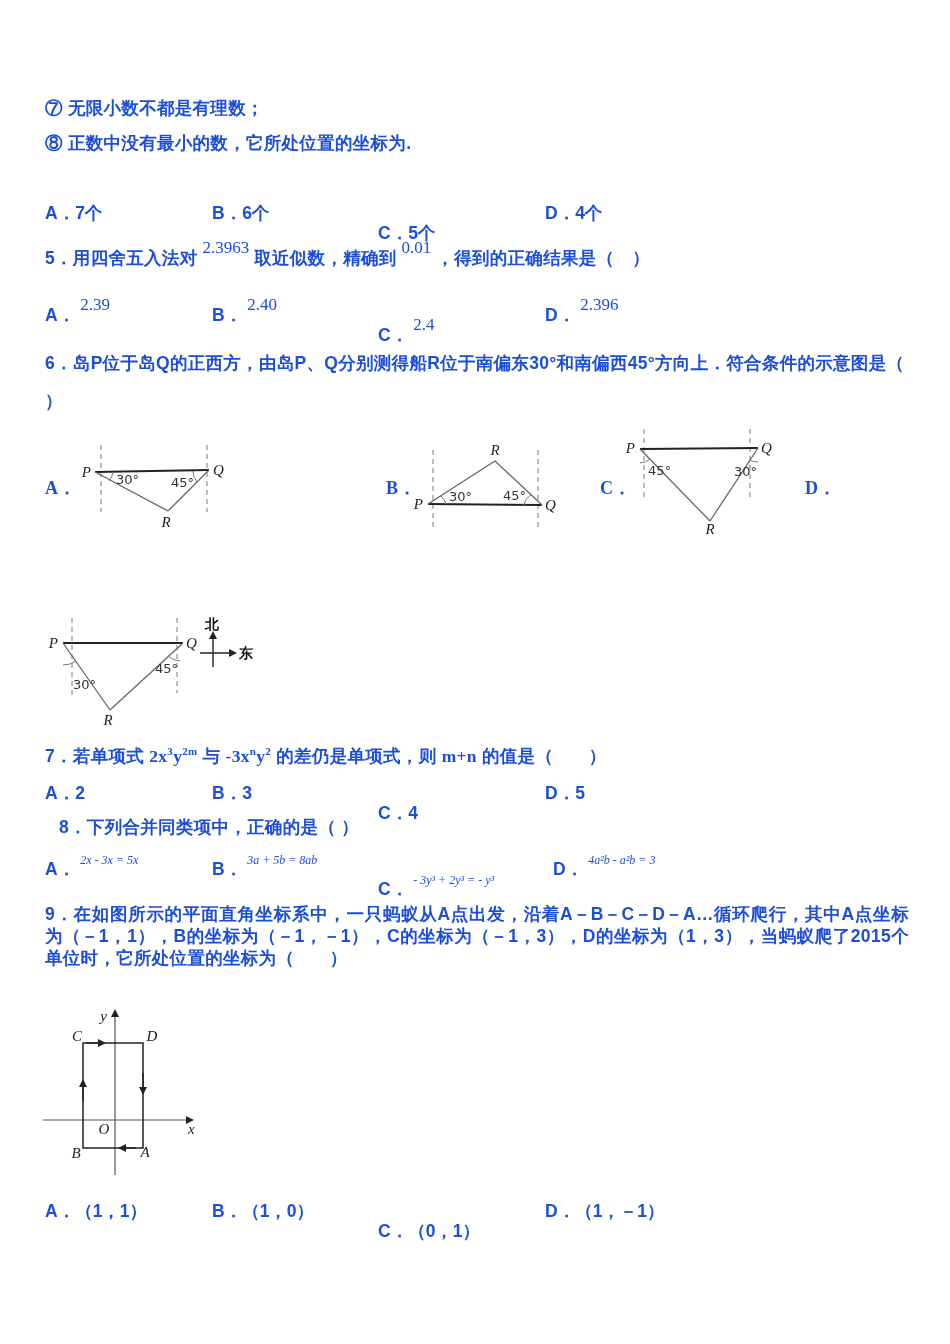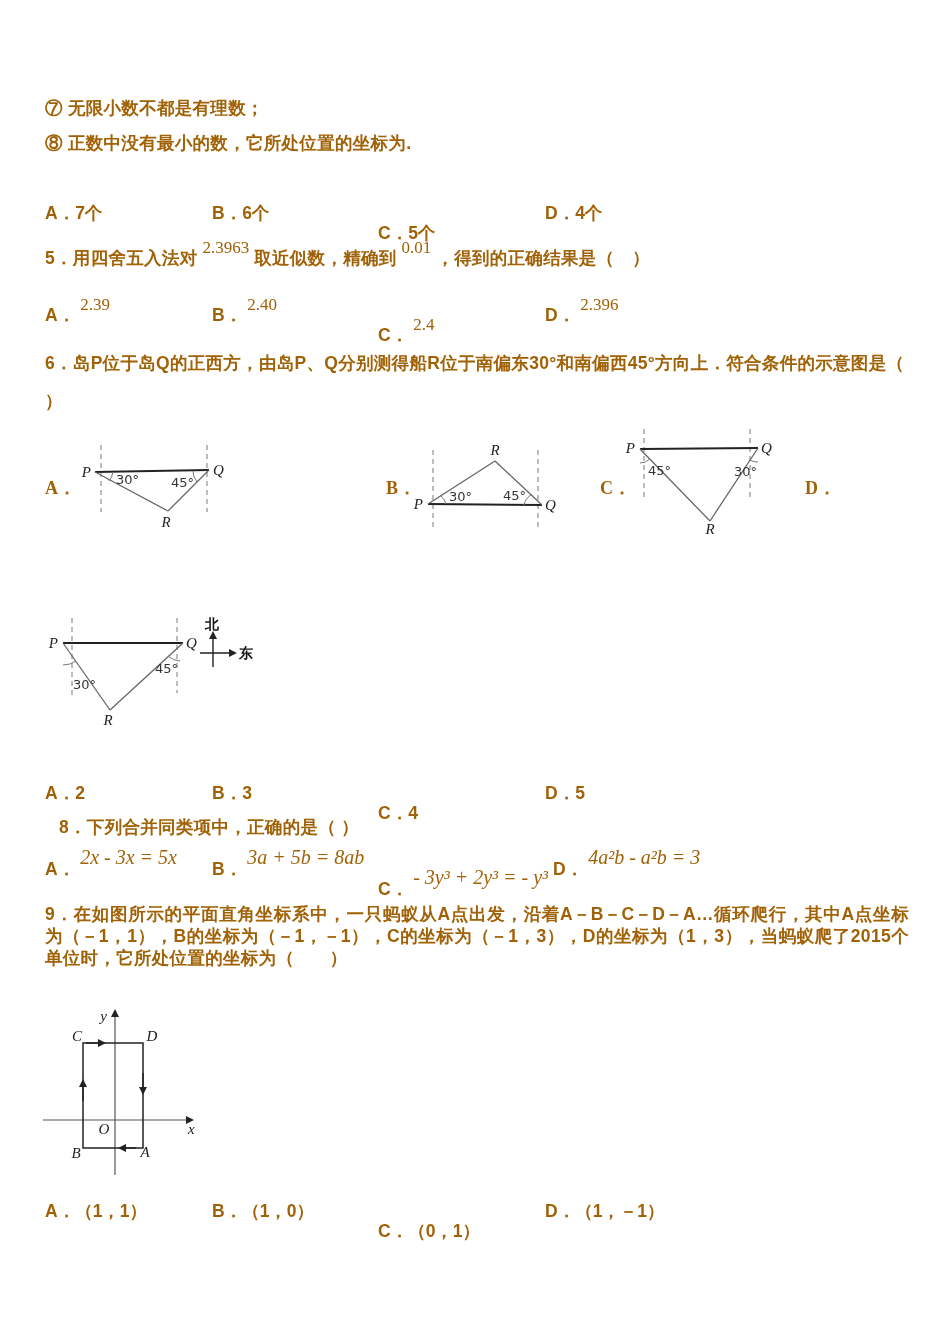--- a/index.html
+++ b/index.html
@@ -1,30 +1,30 @@
 <!DOCTYPE html>
 <html lang="zh"><head>
 <meta charset="utf-8">
 <style>
   html,body{margin:0;padding:0;background:#fff;}
   .page{position:relative;width:950px;height:1332px;background:#ffffff;overflow:hidden;
-        font-family:"Liberation Sans",sans-serif;color:#a16207;}
+        font-family:"Liberation Sans",sans-serif;color:#1d4ed8;}
   .abs{position:absolute;}
   p{margin:0;}
   .cn{font-weight:700;font-size:17.5px;letter-spacing:.3px;line-height:22px;}
   .nowrap{white-space:nowrap;}
   .para{line-height:22px;text-align:justify;}
   
   .opt-row{position:absolute;left:45px;width:880px;height:36px;}
   .opt{position:absolute;top:0;font-weight:700;font-size:17.5px;white-space:nowrap;}
   .c0{left:0;} .c1{left:167px;} .c2{left:333px;margin-top:20px;} .c3{left:500px;}
   
   .raise{position:relative;top:-11px;font-family:"Liberation Serif",serif;font-weight:400;
          font-size:17px;letter-spacing:0;margin:0 5px;}
-  .it{font-style:italic;font-size:20px;}
+  .it{font-style:italic;font-size:12px;}
   
   .mb{font-family:"Liberation Serif",serif;}
   .ms{font-family:"Liberation Serif",serif;font-size:11px;position:relative;top:-7px;}
   
   .dlabel{font-weight:700;font-size:18px;font-family:"Liberation Serif",serif;}
   
   .dash{stroke:#999;stroke-width:1.3;stroke-dasharray:5 4;fill:none;}
   .s2{stroke:#222;stroke-width:2;fill:none;}
   .s1{stroke:#666;stroke-width:1.3;fill:none;}
   .arc{stroke:#777;stroke-width:1;fill:none;}
@@ -131,20 +131,23 @@
     <g>
       <line class="edge" x1="173" y1="62" x2="173" y2="32"></line>
       <polygon class="head" points="169,34 173,26 177,34"></polygon>
       <line class="edge" x1="160" y1="48" x2="193" y2="48"></line>
       <polygon class="head" points="189,44 197,48 189,52"></polygon>
       <text class="cnl" x="172" y="24" text-anchor="middle">北</text>
       <text class="cnl" x="199" y="53">东</text>
     </g>
   </svg>
 
+  <p class="abs cn nowrap" style="left:45px;top:745px">
+    <span>7．若单项式 </span><span class="mb">2x</span><span class="ms">3</span><span class="mb">y</span><span class="ms">2m</span><span> 与 </span><span class="mb">-3x</span><span class="ms">n</span><span class="mb">y</span><span class="ms">2</span><span> 的差仍是单项式，则 </span><span class="mb">m+n</span><span> 的值是（　　）</span>
+  </p>
 
   <div class="opt-row" style="top:781px">
     <span class="opt c0">A．2</span>
     <span class="opt c1">B．3</span>
     <span class="opt c2">C．4</span>
     <span class="opt c3">D．5</span>
   </div>
 
   <p class="abs cn nowrap" style="left:59px;top:816px">8．下列合并同类项中，正确的是（ ）</p>
 

